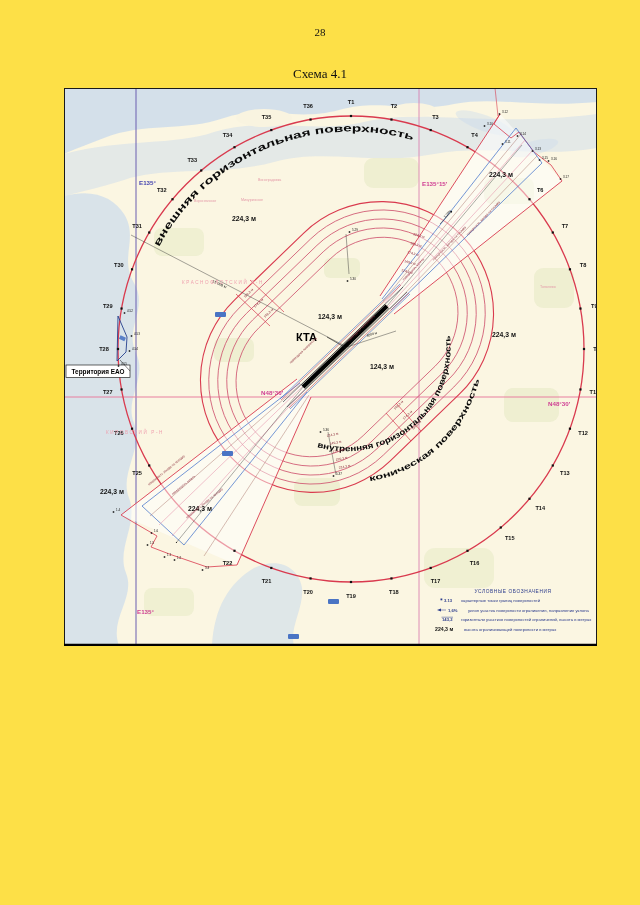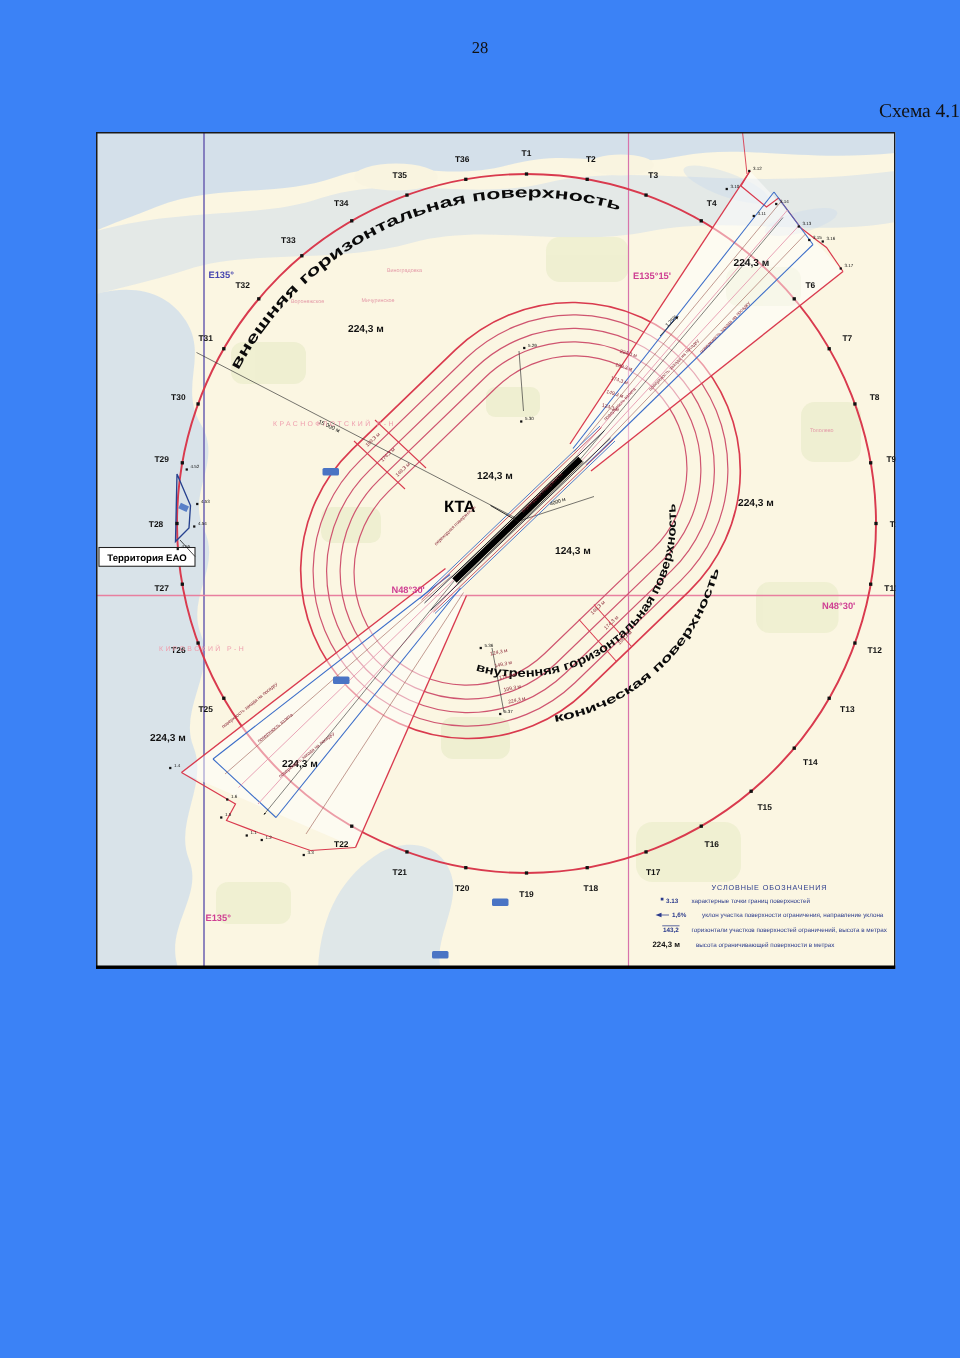--- a/index.html
+++ b/index.html
@@ -1,20 +1,20 @@
 <!DOCTYPE html>
 <html><head>
 <meta charset="utf-8">
 <style>
   html,body{margin:0;padding:0;background:#fff;}
-  .page{position:relative;width:640px;height:905px;background:#3b82f6;overflow:hidden;
+  .page{position:relative;width:640px;height:905px;background:#fde047;overflow:hidden;
         font-family:"Liberation Sans",sans-serif;}
   .pageno{position:absolute;top:26px;left:0;width:640px;text-align:center;
           font-family:"Liberation Serif",serif;font-size:11px;color:#111;}
-  .figtitle{position:absolute;top:66px;left:0;width:640px;text-align:right;
+  .figtitle{position:absolute;top:66px;left:0;width:640px;text-align:center;
           font-family:"Liberation Serif",serif;font-size:13px;color:#111;}
   .mapwrap{position:absolute;left:64px;top:88px;width:533px;height:558px;}
   svg{display:block;}
   svg text{font-family:"Liberation Sans",sans-serif;}
   .c-coord{fill:#cf3f93;font-size:6.2px;font-weight:bold;}
   .c-coord-blue{fill:#4646b0;font-size:6.2px;font-weight:bold;}
   .kta{font-size:11px;font-weight:bold;fill:#000;}
   .terr{font-size:6.4px;font-weight:bold;fill:#000;text-anchor:middle;}
   .curved-outer{font-size:10px;font-weight:bold;fill:#0a0a0a;}
   .curved-inner{font-size:8px;font-weight:bold;fill:#0a0a0a;}

